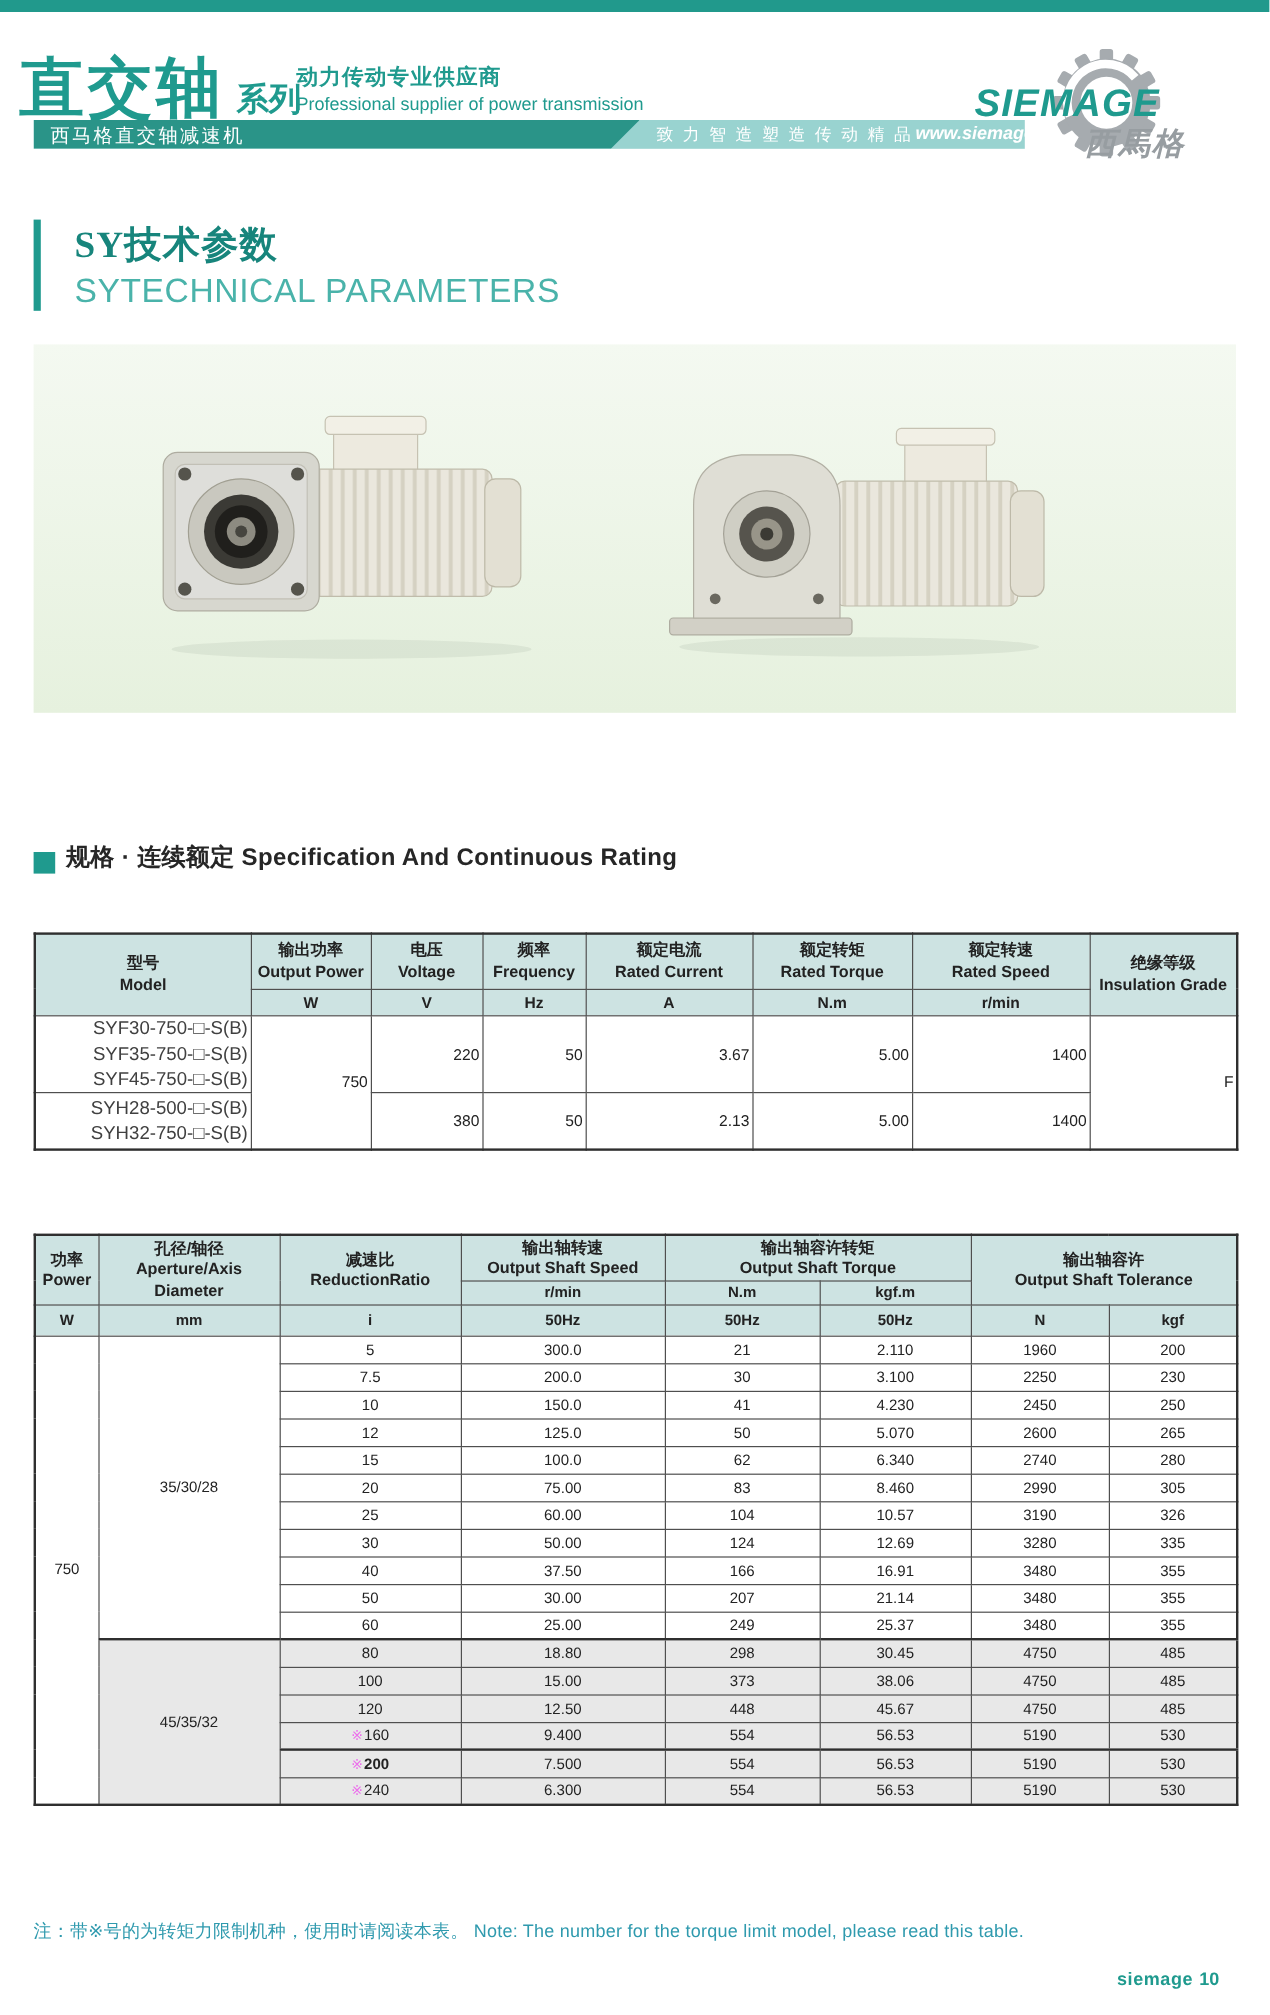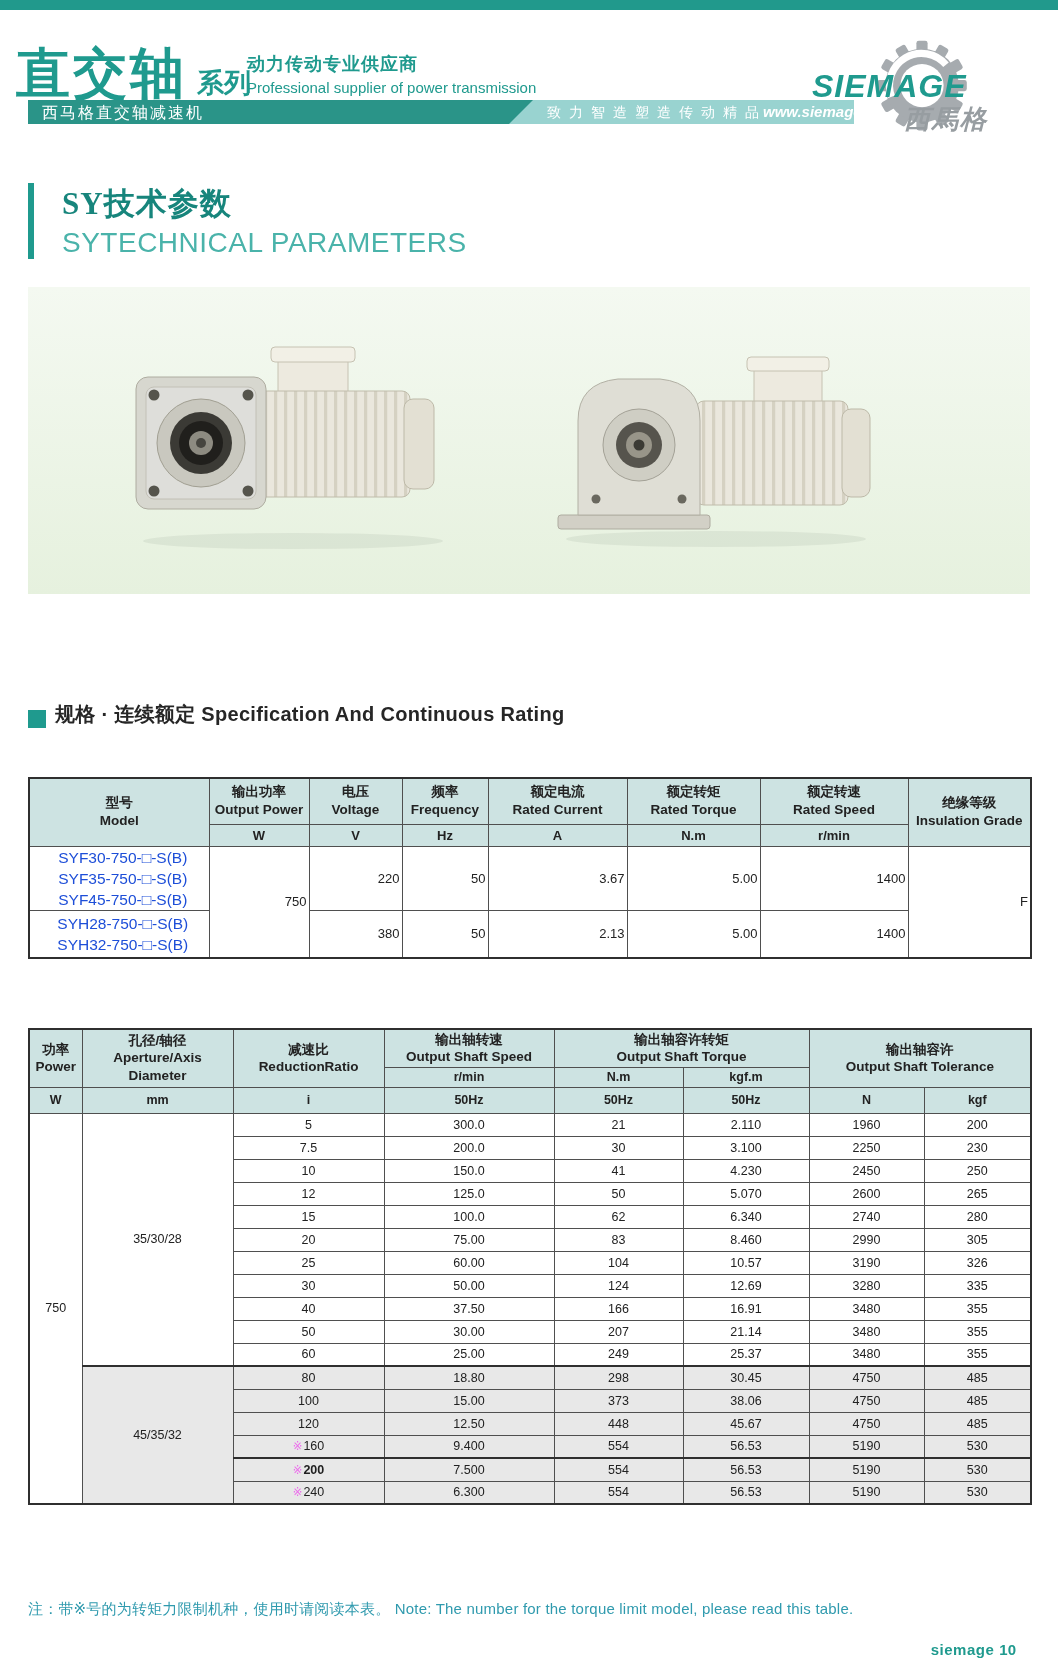--- a/index.html
+++ b/index.html
@@ -60,21 +60,21 @@
     border:1px solid #4f4f4f; text-align:center; vertical-align:middle; padding:0 2px;
   }
   .spec th, .params th { background:#cde3e2; font-weight:bold; }
 
   .spec { top:777px; }
   .spec thead tr.t1 th { height:46px; font-size:13.5px; line-height:1.35; }
   .spec thead tr.t2 th { height:22px; font-size:13px; }
   .spec tbody td { font-size:13px; background:#fff;text-align:right; }
   .spec tbody tr.g1 { height:64px; }
   .spec tbody tr.g2 { height:48px; }
-  .spec td.model { text-align:center; padding-left:9px; font-size:15.5px; line-height:21px; color:#1d4ed8; }
+  .spec td.model { text-align:right; padding-left:9px; font-size:15.5px; line-height:21px; color:#404040; }
 
   .params { top:1028px; }
   .params thead tr.t1 th { height:38px; font-size:13.5px; line-height:1.3; }
   .params thead tr.t2 th { height:20px; font-size:12.5px; }
   .params thead tr.t3 th { height:26px; font-size:12.5px; }
   .params tbody tr { height:23px; }
   .params tbody td { font-size:12.5px; background:#fff; }
   .params tbody td.shaded { background:#e8e8e8; }
   .params tbody tr.sec-start td { border-top:2px solid #2f2f2f; }
   .params tbody tr.thick-top td { border-top:2px solid #2f2f2f; }
@@ -261,21 +261,21 @@
         <td rowspan="2">750</td>
         <td>220</td>
         <td>50</td>
         <td>3.67</td>
         <td>5.00</td>
         <td>1400</td>
         <td rowspan="2">F</td>
       </tr>
       <tr class="g2">
         <td class="model">
-          <div>SYH28-750-□-S(B)</div>
+          <div>SYH28-500-□-S(B)</div>
           <div>SYH32-750-□-S(B)</div>
         </td>
         <td>380</td>
         <td>50</td>
         <td>2.13</td>
         <td>5.00</td>
         <td>1400</td>
       </tr>
     </tbody>
 </table>

